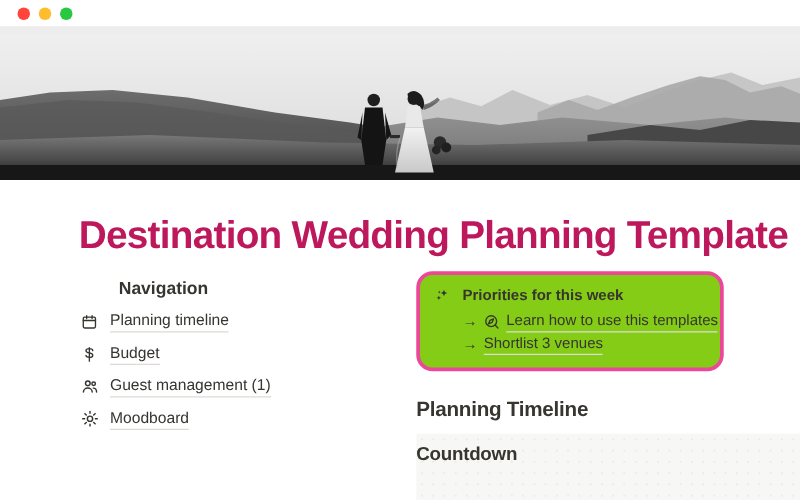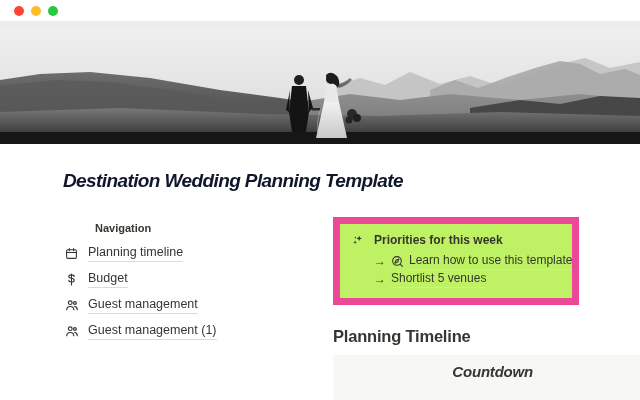--- a/index.html
+++ b/index.html
@@ -36,28 +36,28 @@
     overflow: hidden;
     background: #d8d8d8;
   }
   .hero-svg { display: block; width: 640px; height: 116px; }
 
   
   .page { position: absolute; top: 144px; left: 0; width: 640px; height: 256px; background: #fff; }
 
   .page-title {
     position: absolute; left: 63px; top: 26px;
-    font-size: 19px; font-weight: bold; letter-spacing: -0.6px;
-    color: #0f172a; white-space: nowrap; font-style: italic;
+    font-size: 31px; font-weight: bold; letter-spacing: -0.6px;
+    color: #be185d; white-space: nowrap;
   }
 
   
   .nav-col { position: absolute; left: 64px; top: 78px; width: 250px; }
   .nav-heading {
-    font-size: 11px; font-weight: bold; color: #37352f;
+    font-size: 14px; font-weight: bold; color: #37352f;
     margin-bottom: 9px; letter-spacing: 0px; padding-left: 31px;
   }
   .nav-item {
     display: flex; align-items: center;
     gap: 9px; height: 20px; margin-bottom: 6px;
     cursor: pointer;
   }
   .nav-icon {
     width: 15px; height: 15px;
     display: flex; align-items: center; justify-content: center;
@@ -69,23 +69,23 @@
     border-bottom: 1px solid #dcdbd8;
     line-height: 15px; padding-bottom: 1px;
     white-space: nowrap;
   }
   .nav-item.small { margin-top: 3px; }
 
   
   .right-col { position: absolute; left: 333px; top: 73px; width: 246px; }
 
   .priorities {
-    border: 7px solid #ec4899;
-    border-radius: 0;
-    background: #bef264;
+    border: 3px solid #ec4899;
+    border-radius: 13px;
+    background: #84cc16;
     padding: 9px 11px 10px 11px;
   }
   .pri-head { display: flex; align-items: flex-start; gap: 9px; }
   .pri-sparkle { width: 14px; height: 14px; flex: none; color: #37352f; margin-top: 1px; }
   .pri-title { font-size: 12px; font-weight: bold; color: #37352f; line-height: 15px; }
   .pri-list { margin: 4px 0 0 23px; }
   .pri-row {
     display: flex; align-items: center; gap: 5px;
     font-size: 12px; color: #37352f; line-height: 17px;
     white-space: nowrap;
@@ -105,21 +105,21 @@
   .countdown-card {
     margin-top: 9px;
     width: 307px;
     height: 58px;
     background: #f7f7f5;
     background-image: radial-gradient(#ebebe8 0.8px, transparent 0.8px);
     background-size: 9px 9px;
     padding-top: 8px;
     overflow: hidden;
   }
-  .countdown-inner { text-align: right; width: 200px; font-style: italic; }
+  .countdown-inner { text-align: left; width: 200px; }
   .countdown-title { font-size: 15px; font-weight: bold; color: #37352f; letter-spacing: -0.2px; }
   .countdown-sub { font-size: 11.5px; color: #4b4a45; margin-top: 3px; }
 </style>
 </head>
 <body>
 
 <div class="titlebar">
   <div class="lights">
     <span class="light red"></span>
     <span class="light yellow"></span>
@@ -220,44 +220,42 @@
 
     <div class="nav-item">
       <span class="nav-icon">
         <svg width="13" height="13" viewBox="0 0 24 24" fill="none" stroke="currentColor" stroke-width="2" stroke-linecap="round" stroke-linejoin="round">
           <path d="M12 2v20M17 6.5c0-2-2.2-3-5-3s-5 1-5 3 2 2.8 5 3.3 5 1.3 5 3.4-2.2 3.3-5 3.3-5-1.2-5-3.1"></path>
         </svg>
       </span>
       <span class="nav-label">Budget</span>
     </div>
 
-    <div class="nav-item">
-      <span class="nav-icon">
-        <svg width="14" height="14" viewBox="0 0 24 24" fill="none" stroke="currentColor" stroke-width="2" stroke-linecap="round" stroke-linejoin="round">
-          <circle cx="9" cy="8" r="3.2"></circle>
-            <path d="M3 20c0-3.3 2.7-5.5 6-5.5s6 2.2 6 5.5"></path>
-          <circle cx="17" cy="8.5" r="2.4"></circle>
-            <path d="M16.5 14.6c2.7.1 4.5 2.1 4.5 5.4"></path>
-        </svg>
-      </span>
-      <span class="nav-label">Guest management</span>
-    </div>
 
     <div class="nav-item">
       <span class="nav-icon">
         <svg width="14" height="14" viewBox="0 0 24 24" fill="none" stroke="currentColor" stroke-width="2" stroke-linecap="round" stroke-linejoin="round">
           <circle cx="9" cy="8" r="3.2"></circle>
             <path d="M3 20c0-3.3 2.7-5.5 6-5.5s6 2.2 6 5.5"></path>
           <circle cx="17" cy="8.5" r="2.4"></circle>
             <path d="M16.5 14.6c2.7.1 4.5 2.1 4.5 5.4"></path>
         </svg>
       </span>
       <span class="nav-label">Guest management (1)</span>
     </div>
 
+    <div class="nav-item">
+      <span class="nav-icon">
+        <svg width="14" height="14" viewBox="0 0 24 24" fill="none" stroke="currentColor" stroke-width="2" stroke-linecap="round" stroke-linejoin="round">
+          <circle cx="12" cy="12" r="3.6"></circle>
+          <path d="M12 2v2.6M12 19.4V22M2 12h2.6M19.4 12H22M5 5l1.9 1.9M17.1 17.1L19 19M19 5l-1.9 1.9M6.9 17.1L5 19"></path>
+        </svg>
+      </span>
+      <span class="nav-label">Moodboard</span>
+    </div>
 
 
     <div class="nav-item small">
       
       
     </div>
   </div>
 
   <div class="right-col">
 
@@ -275,25 +273,25 @@
       <div class="pri-list">
         <div class="pri-row">
           <span class="pri-arrow">→</span>
           <span class="pri-compass">
             <svg width="13" height="13" viewBox="0 0 24 24" fill="none" stroke="currentColor" stroke-width="2" stroke-linecap="round" stroke-linejoin="round">
               <circle cx="11" cy="11" r="8"></circle>
                 <path d="M14.5 7.5l-2.2 5.3-5.3 2.2 2.2-5.3z"></path>
                 <path d="M17 17l4 4"></path>
             </svg>
           </span>
-          <span class="pri-link">Learn how to use this template</span>
+          <span class="pri-link">Learn how to use this templates</span>
         </div>
         <div class="pri-row">
           <span class="pri-arrow">→</span>
-          <span class="pri-link">Shortlist 5 venues</span>
+          <span class="pri-link">Shortlist 3 venues</span>
         </div>
       </div>
     </div>
 
     <div class="section-title">Planning Timeline</div>
 
     <div class="countdown-card">
       <div class="countdown-inner">
         <div class="countdown-title">Countdown</div>
       </div>

